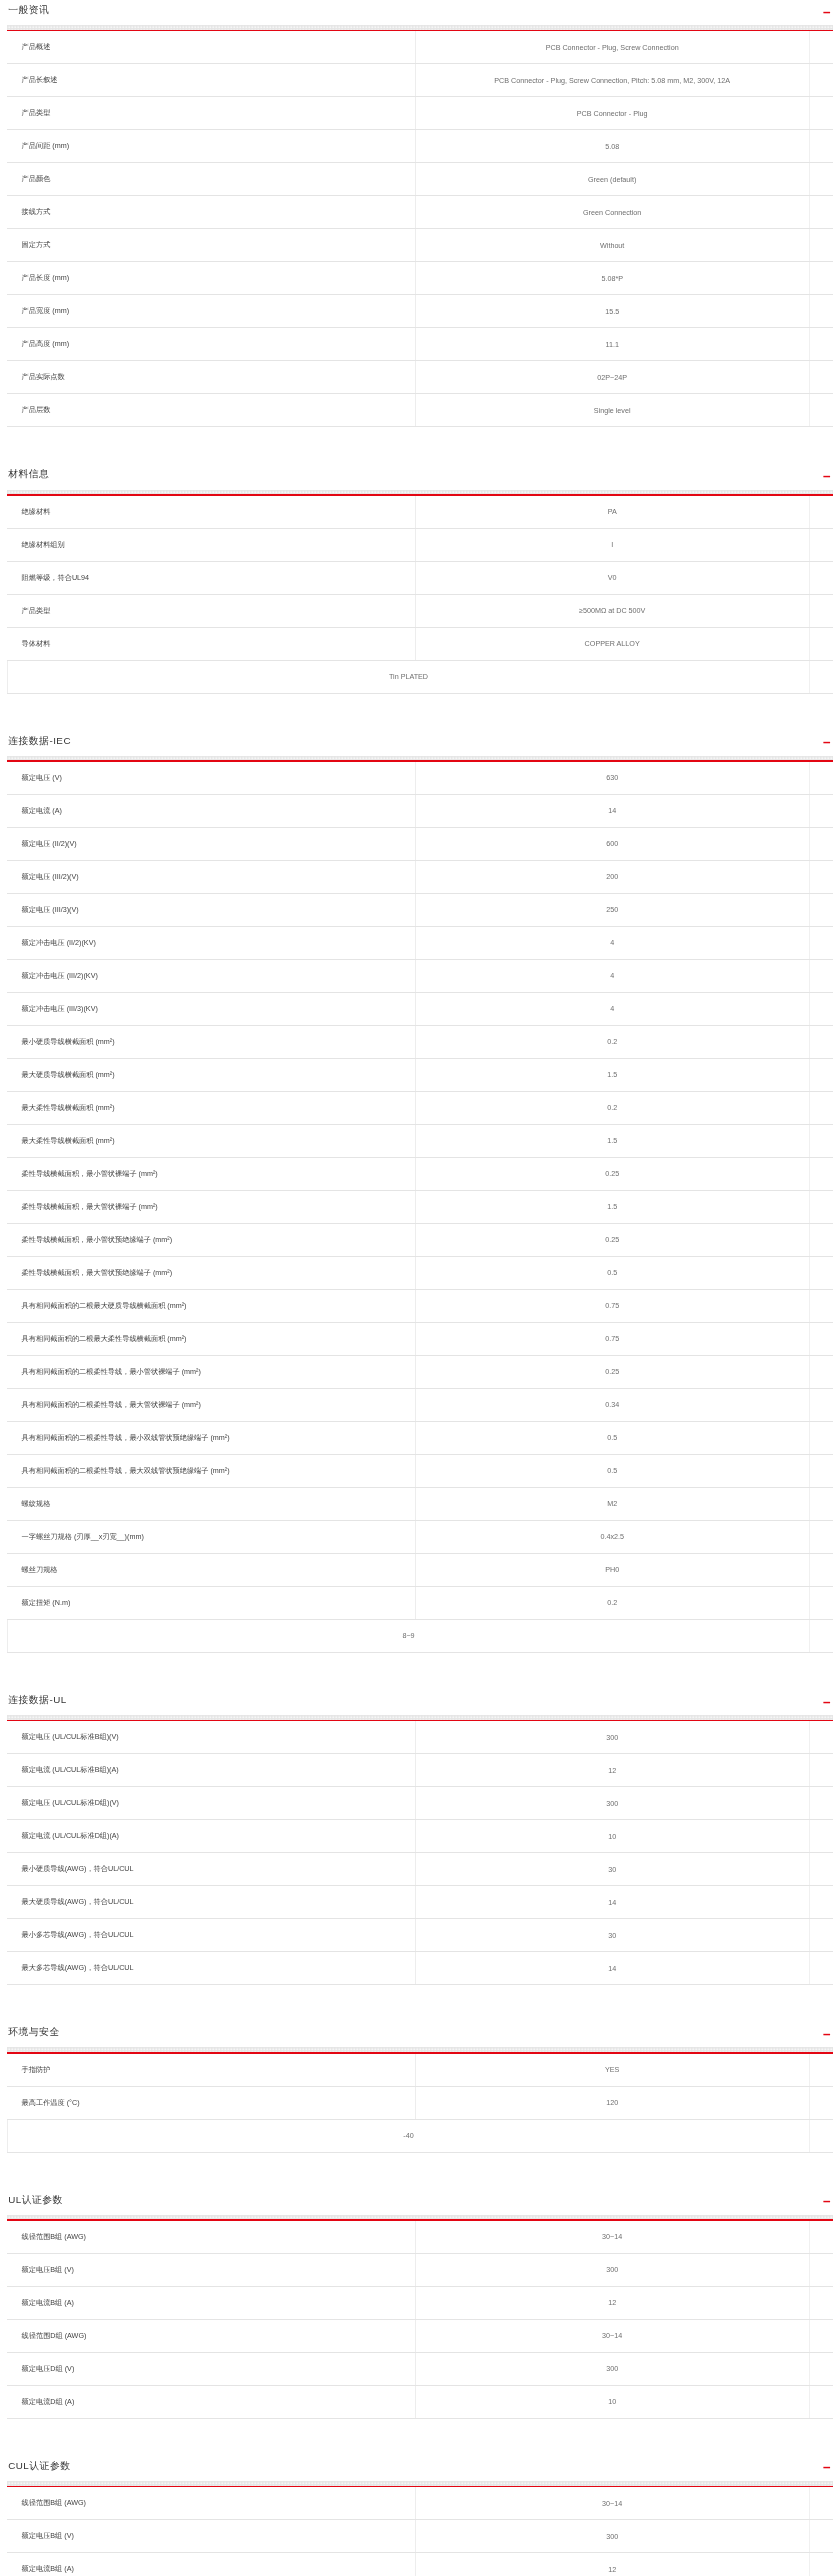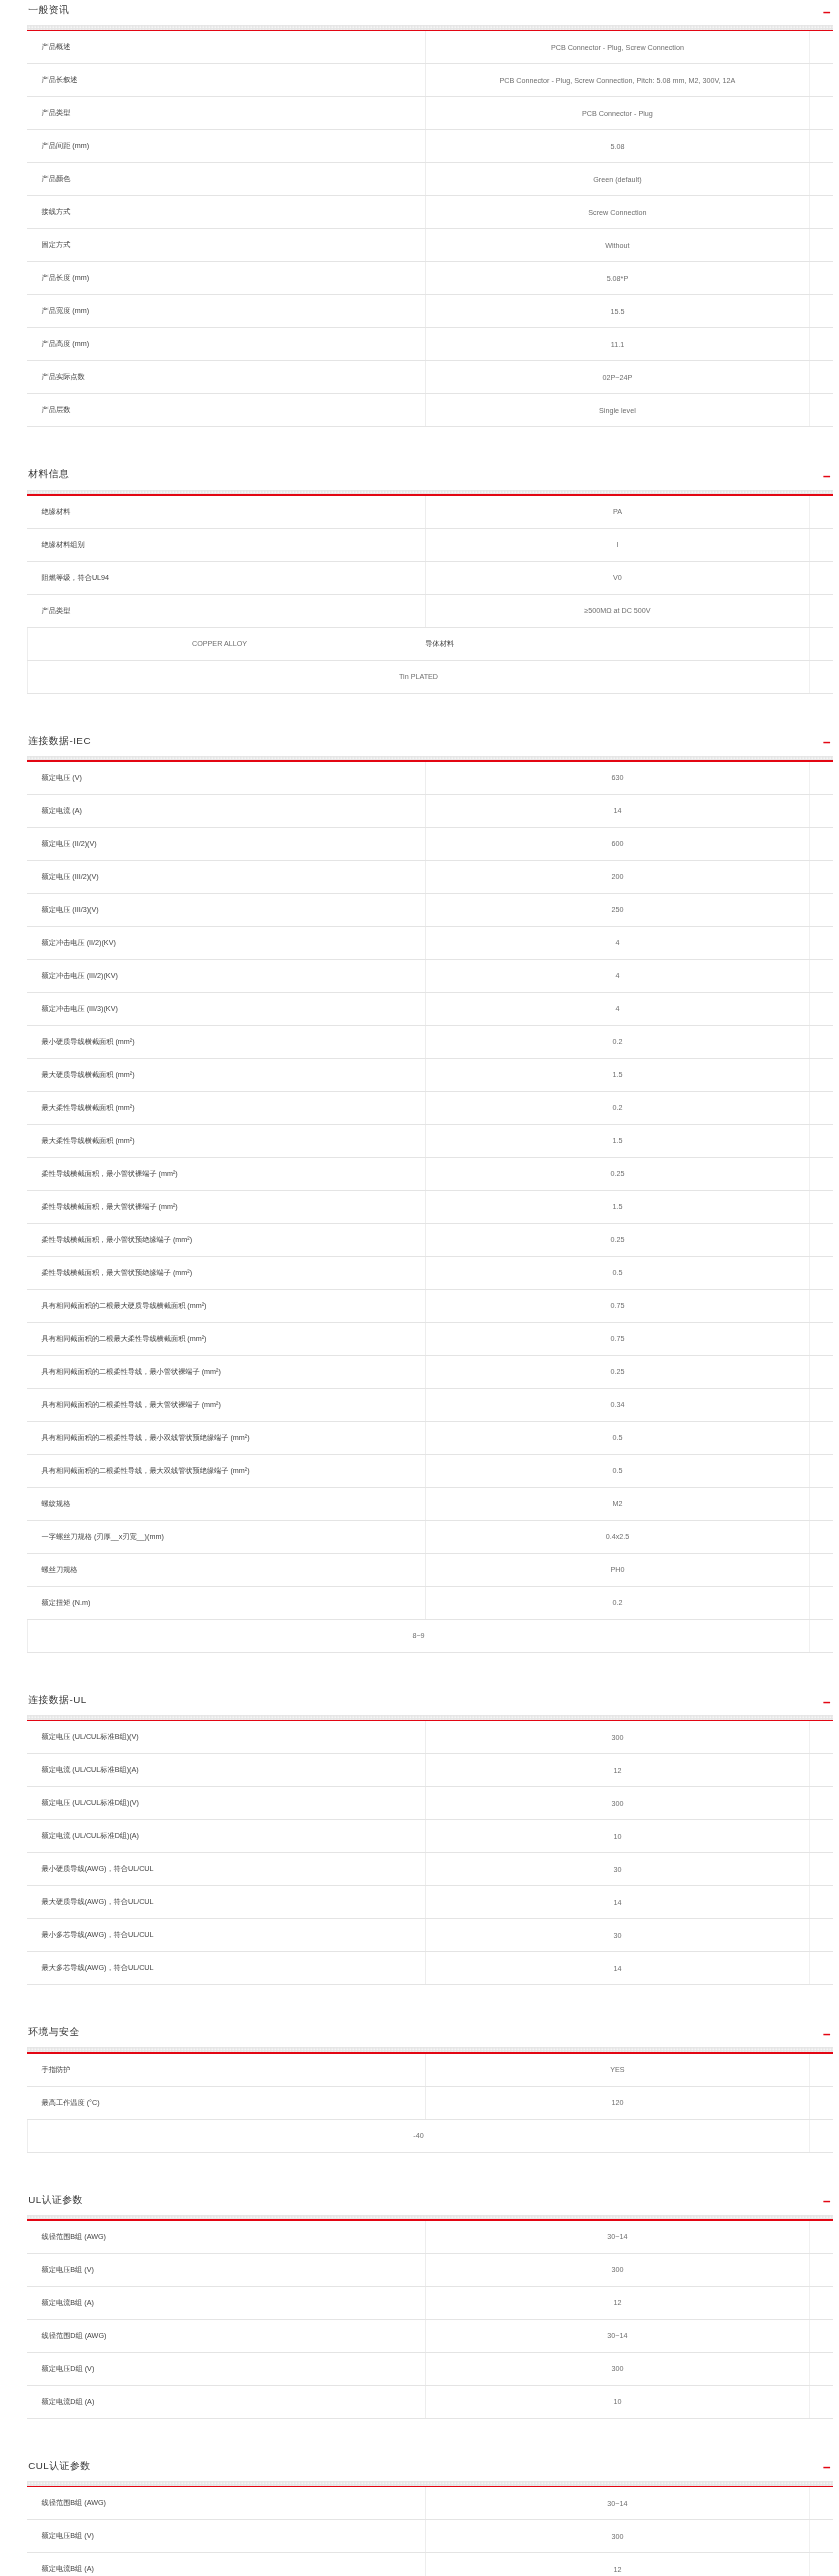--- a/index.html
+++ b/index.html
@@ -2,21 +2,21 @@
 <html lang="zh" style="font-size:8.2px"><head>
 <meta charset="utf-8">
 <style>
   html,body{margin:0;padding:0;background:#ffffff;}
   body{
     width:840px;
     font-family:"Liberation Sans","DejaVu Sans",sans-serif;
     -webkit-font-smoothing:antialiased;
   }
   .wrap{padding:3.1px 7.2px 20.6px 7.2px;}
-  .section{margin-top:40px;margin-left:20px;}
+  .section{margin-top:40px;}
   .section:first-child{margin-top:0;}
   .section-title{
     font-size:9.8px;
     font-weight:400;
     color:#333333;
     letter-spacing:0.5px;
     line-height:14px;
     margin:0 0 8.2px 1px;
   }
   .tablewrap{position:relative;}
@@ -104,21 +104,21 @@
   </div>
 
   <div class="row">
     <div class="cell label">产品颜色</div>
     <div class="cell value">Green (default)</div>
     <div class="cell stub"></div>
   </div>
 
   <div class="row">
     <div class="cell label">接线方式</div>
-    <div class="cell value">Screw Connection</div>
+    <div class="cell value">Green Connection</div>
     <div class="cell stub"></div>
   </div>
 
   <div class="row">
     <div class="cell label">固定方式</div>
     <div class="cell value">Without</div>
     <div class="cell stub"></div>
   </div>
 
   <div class="row">
@@ -179,22 +179,22 @@
     <div class="cell stub"></div>
   </div>
 
   <div class="row">
     <div class="cell label">产品类型</div>
     <div class="cell value">≥500MΩ at DC 500V</div>
     <div class="cell stub"></div>
   </div>
 
   <div class="row">
+    <div class="cell label">导体材料</div>
     <div class="cell value">COPPER ALLOY</div>
-    <div class="cell label">导体材料</div>
     <div class="cell stub"></div>
   </div>
 
   <div class="row">
     <div class="cell value">Tin PLATED</div>
     <div class="cell stub"></div>
   </div>
 </div>
     </div>
   </section>

